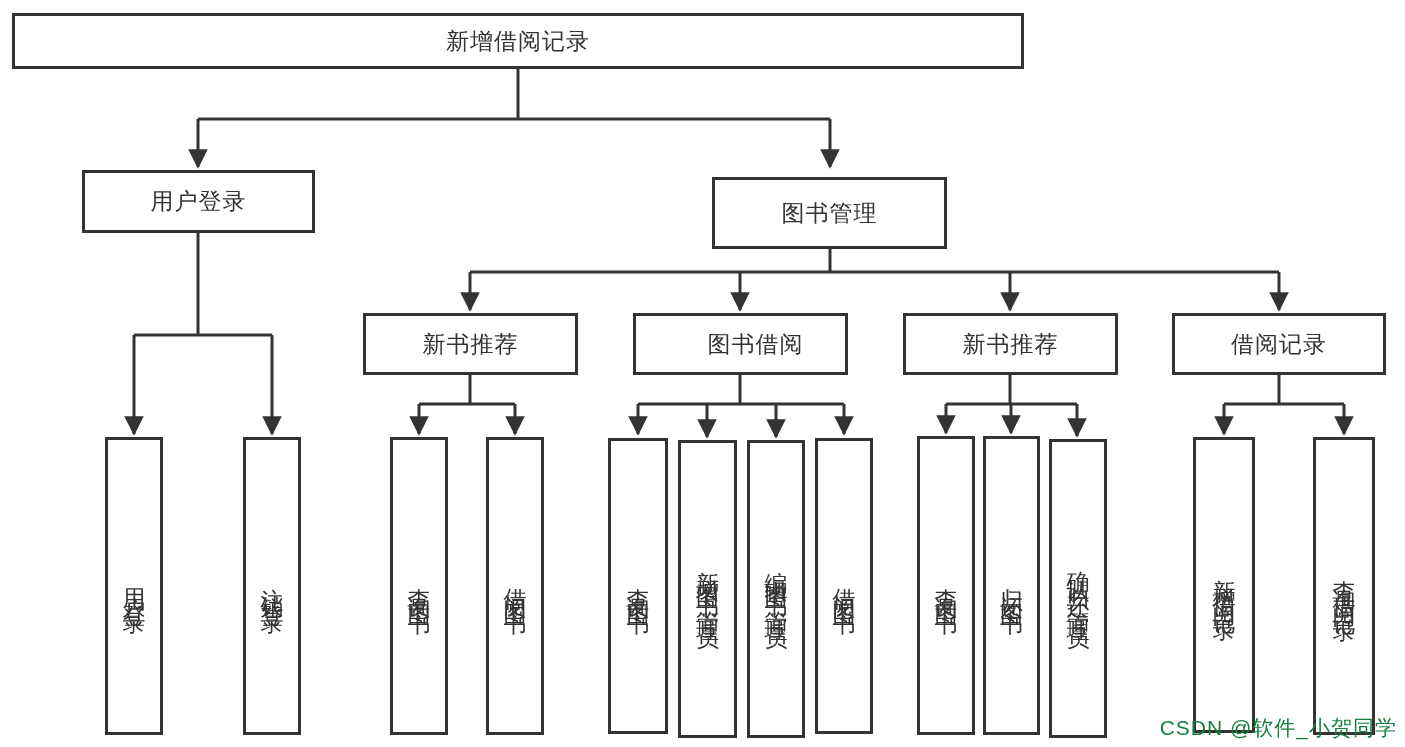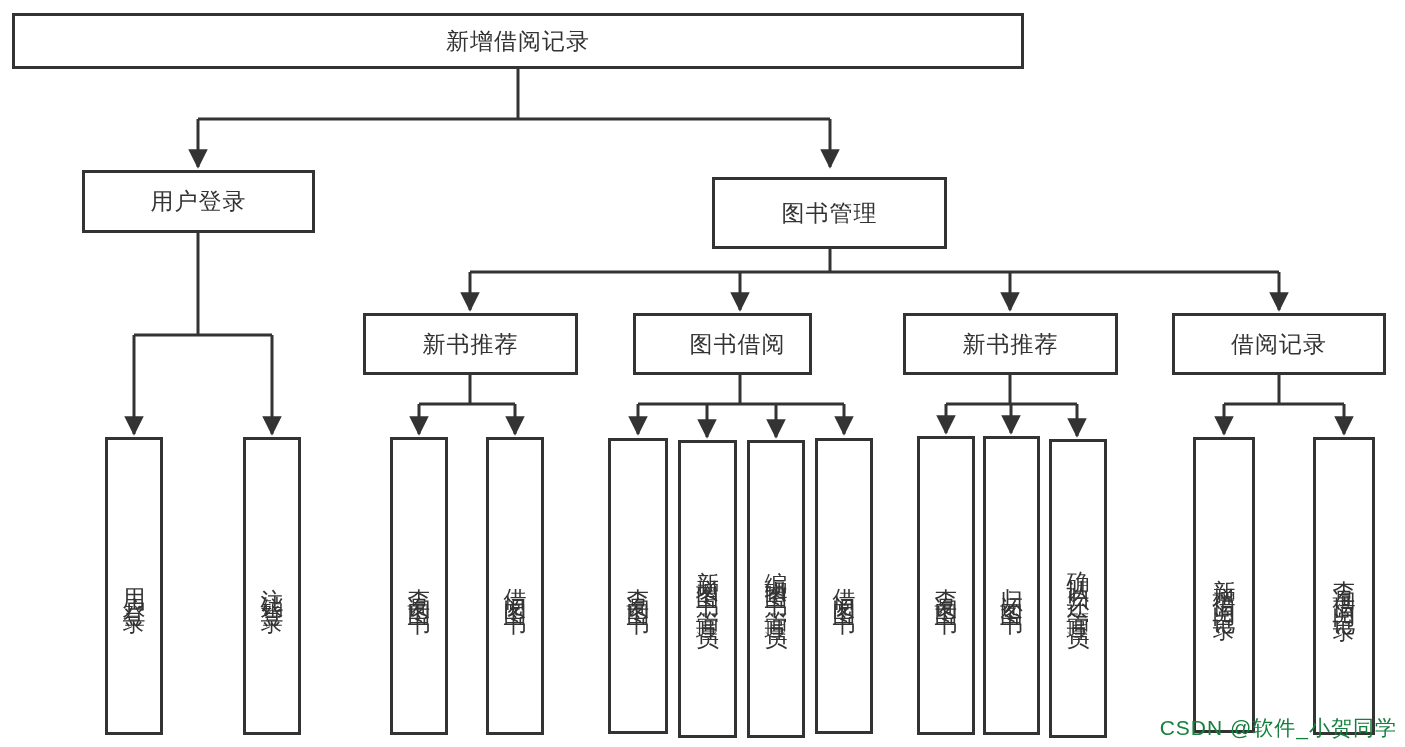--- a/index.html
+++ b/index.html
@@ -94,21 +94,21 @@
     <line class="arrow" x1="1224" y1="404" x2="1224" y2="434"></line>
     <line class="arrow" x1="1344" y1="404" x2="1344" y2="434"></line>
   </svg>
 
   <div class="node h-node" style="left:12px; top:13px; width:1012px; height:56px;">新增借阅记录</div>
 
   <div class="node h-node" style="left:82px; top:170px; width:233px; height:63px;">用户登录</div>
   <div class="node h-node" style="left:712px; top:170px; width:235px; height:72px;margin-top:7px;">图书管理</div>
 
   <div class="node h-node" style="left:363px; top:313px; width:215px; height:62px;">新书推荐</div>
-  <div class="node h-node" style="left:633px; top:313px; width:179px; height:62px;padding-left:30px;">图书借阅</div>
+  <div class="node h-node" style="left:633px; top:313px; width:215px; height:62px;padding-left:30px;">图书借阅</div>
   <div class="node h-node" style="left:903px; top:313px; width:215px; height:62px;">新书推荐</div>
   <div class="node h-node" style="left:1172px; top:313px; width:214px; height:62px;">借阅记录</div>
 
   <div class="node v-node" style="left:105px; top:437px; width:58px; height:298px;">
     <span class="vtext">用户登录</span>
   </div>
   <div class="node v-node" style="left:243px; top:437px; width:58px; height:298px;">
     <span class="vtext">注销登录</span>
   </div>
 

